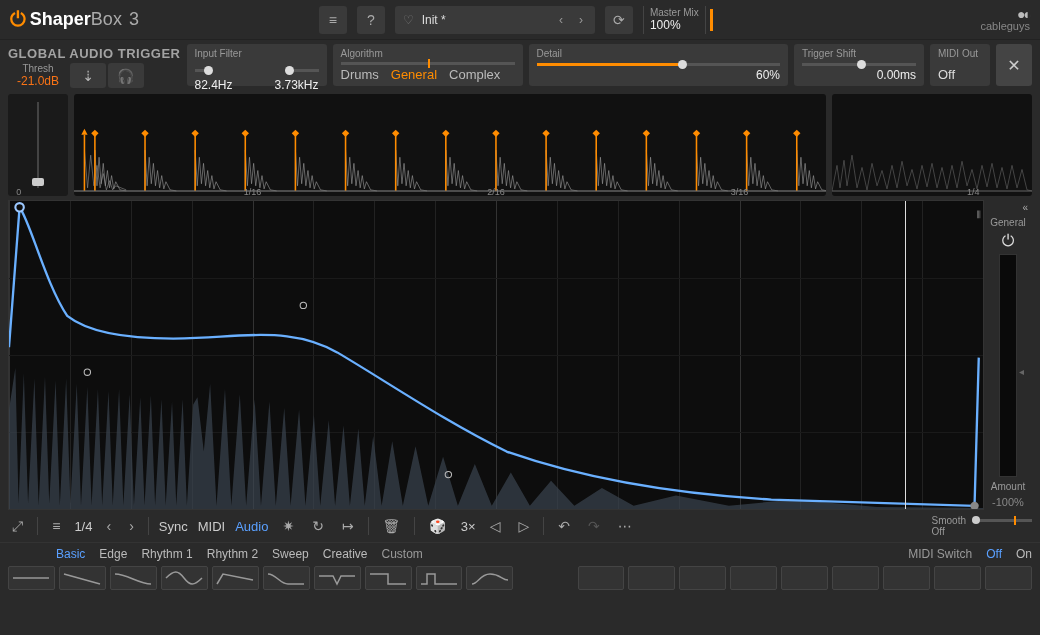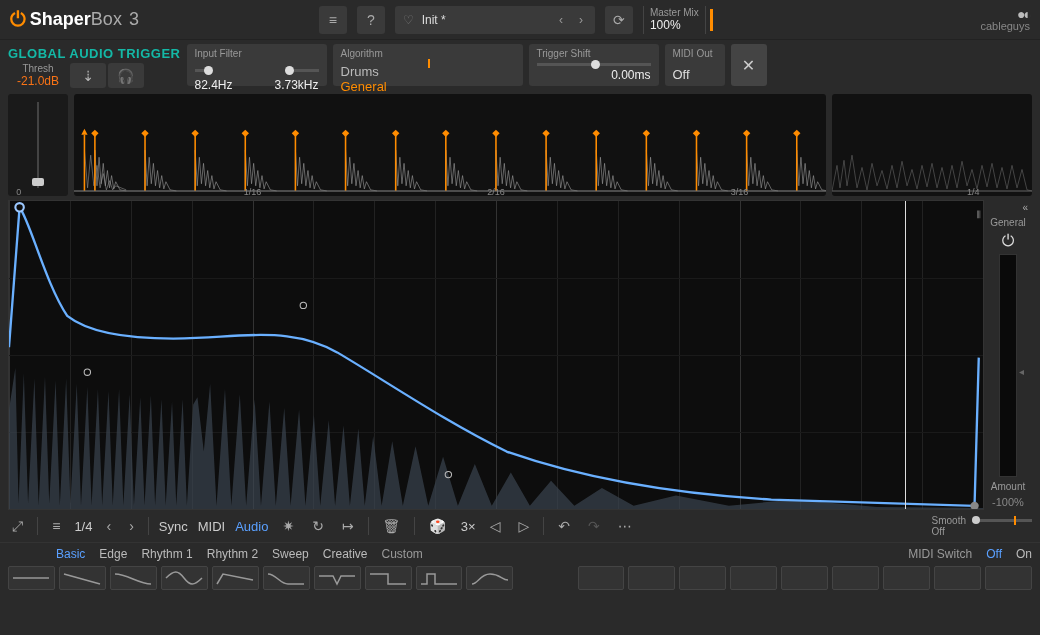--- a/index.html
+++ b/index.html
@@ -45,21 +45,21 @@
     margin-left: auto; text-align: right; color: #888; font-size: 11px; line-height: 1;
   }
   .brand .dots { letter-spacing:-2px; font-size:14px; color:#bbb;}
   
   .global-row {
     display: flex; align-items: stretch; height: 50px; padding: 4px 8px; gap: 6px;
     background: #2a2a2a;
   }
   .global-title {
     display:flex; flex-direction:column; justify-content:flex-start;
-    font-weight:bold; color:#14b8a6; font-size:13px; letter-spacing:0.5px;
+    font-weight:bold; color:#a3a3a3; font-size:13px; letter-spacing:0.5px;
     padding-top:2px; white-space:nowrap;text-align:center;
   }
   .panel {
     background:#3a3a3a; border-radius:3px; padding:4px 8px; display:flex; flex-direction:column;
     justify-content:space-between; color:#ccc; position:relative;
   }
   .panel-label { font-size:10px; color:#999; }
   .thresh-wrap { width:60px; text-align:center; }
   .thresh-val { color:#f97316; font-size:12px; }
   .icon-btn {
@@ -68,21 +68,21 @@
   }
   .panel .slider-track {
     height:3px; background:#ff8c00; position:relative; margin:3px 0 2px;
   }
   .slider-track .thumb {
     position:absolute; top:-3px; width:9px; height:9px; border-radius:50%;
     background:#ddd;
   }
   .slider-track .gray { position:absolute; top:0; height:3px; background:#555; }
   .row-vals { display:flex; justify-content:space-between; font-size:12px; color:#eee; }
-  .algo-opts { display:flex; font-size:13px;flex-direction:column; }
+  .algo-opts { display:flex; gap:12px; font-size:13px; }
   .algo-opts span { color:#bbb; }
   .algo-opts .sel { color:#ff8c00; }
   .detail-panel { flex:1; min-width:140px; }
   .detail-panel .slider-track { background:#ff8c00; }
   .detail-val { text-align:right; color:#eee; font-size:12px; }
   .trigger-shift .slider-track { background:#888; }
   .midi-out { width:60px; }
   .midi-val { color:#ddd; font-size:13px; }
   .close-x {
     width:36px; display:flex; align-items:center; justify-content:center;
@@ -234,20 +234,28 @@
     <div class="slider-track" style="background:#555;">
       <div style="position:absolute;top:-3px;left:50%;width:2px;height:9px;background:#ff8c00;"></div>
     </div>
     <div class="algo-opts">
       <span>Drums</span>
       <span class="sel">General</span>
       <span>Complex</span>
     </div>
   </div>
 
+  <div class="panel detail-panel">
+    <div class="panel-label">Detail</div>
+    <div class="slider-track">
+      <div class="gray" style="right:0;width:40%;"></div>
+      <div class="thumb" style="left:58%;"></div>
+    </div>
+    <div class="detail-val">60%</div>
+  </div>
 
   <div class="panel trigger-shift" style="width:130px;">
     <div class="panel-label">Trigger Shift</div>
     <div class="slider-track" style="background:#555;">
       <div class="thumb" style="left:48%;"></div>
     </div>
     <div class="detail-val">0.00ms</div>
   </div>
 
   <div class="panel midi-out">

